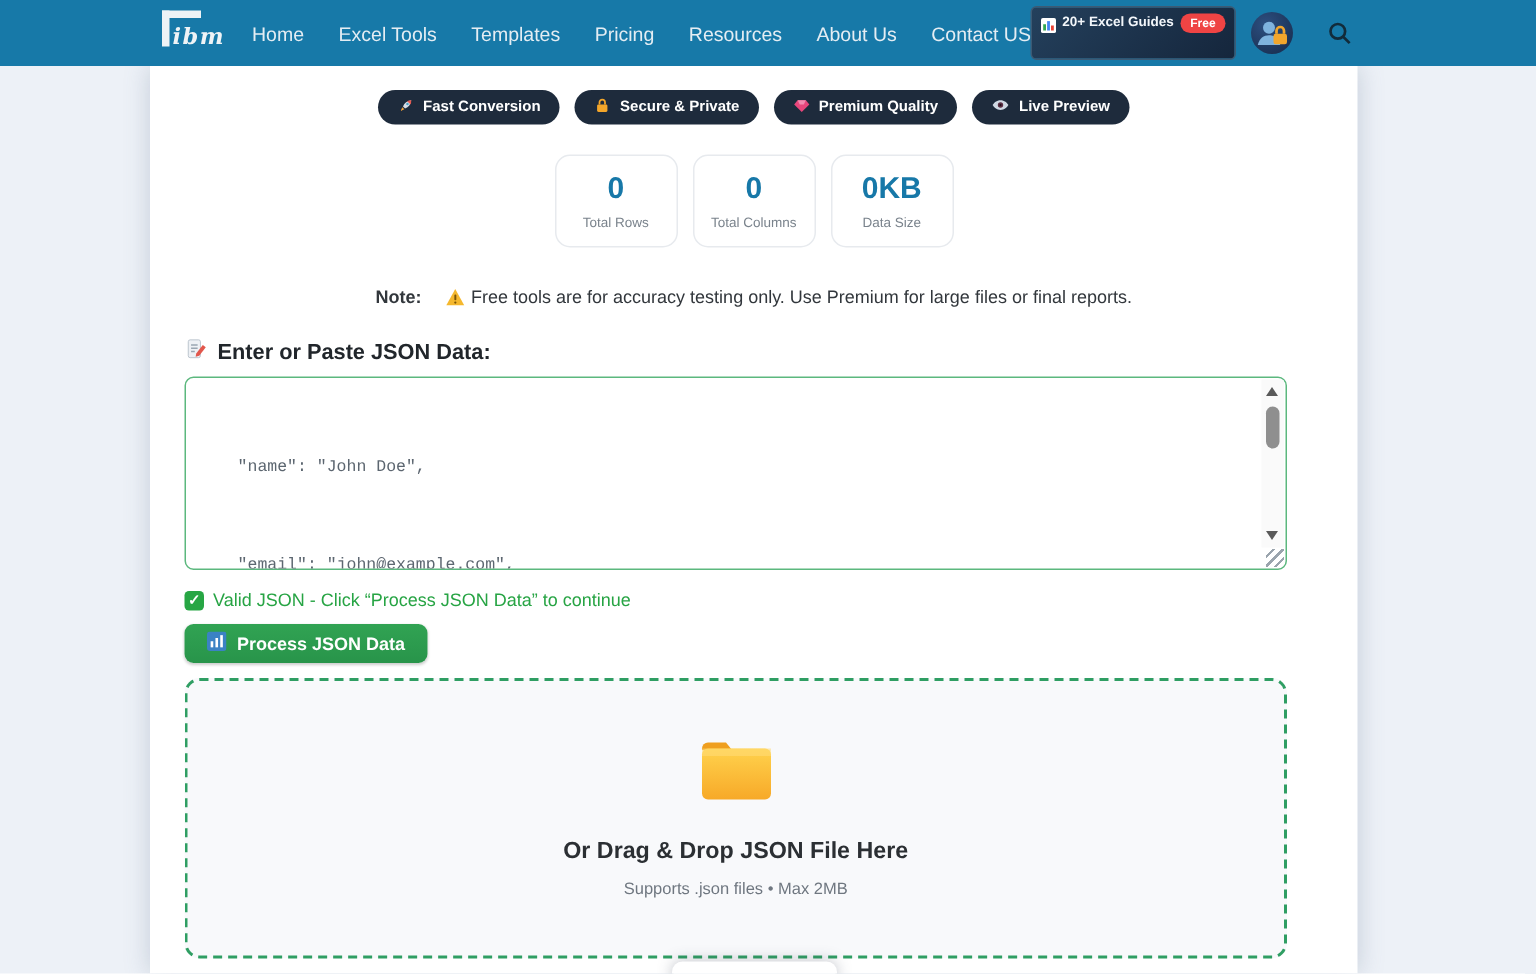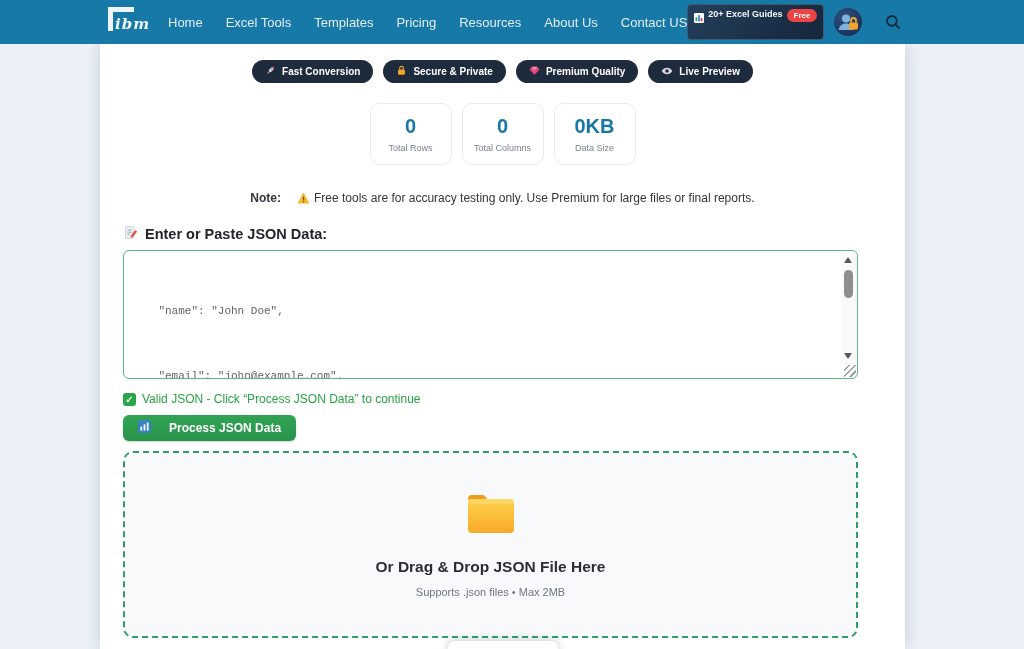--- a/index.html
+++ b/index.html
@@ -66,21 +66,21 @@
           background:repeating-linear-gradient(135deg, transparent 0 3px, #9aa4ad 3px 4.5px); }
 
   .valid-msg { margin:13px 0 0 23px; display:flex; align-items:center; gap:6px;
                color:#27a444; font-size:12px; }
   .checkbox { width:13px; height:13px; background:#27a644; border-radius:3px; color:#fff;
               font-size:10px; font-weight:bold; display:flex; align-items:center; justify-content:center; }
 
   .process-btn { margin:9px 0 0 23px; height:26px; padding:0 15px; border:none; border-radius:6px;
                  background:linear-gradient(180deg,#31a353,#28944a); color:#fff; font-size:12px;
                  font-weight:bold; font-family:"Liberation Sans", sans-serif; display:flex;
-                 align-items:center; gap:18px; cursor:pointer; box-shadow:0 1px 2px rgba(0,0,0,.2); }
+                 align-items:center; gap:7px; cursor:pointer; box-shadow:0 1px 2px rgba(0,0,0,.2); }
 
   .dropzone { margin:10px 0 0 23px; width:735px; height:187px; border:2px dashed #2f9e63;
               border-radius:10px; background:#f8f9fb; display:flex; flex-direction:column;
               align-items:center; justify-content:center; cursor:pointer; }
   .dz-title { margin-top:18px; font-size:15.5px; font-weight:bold; color:#2b2f33; }
   .dz-sub { margin-top:10px; font-size:11px; color:#6f7780; }
 
   .peek { position:absolute; left:348px; top:597px; width:110px; height:14px; border-radius:8px;
           background:#fff; box-shadow:0 0 10px rgba(60,70,90,.35); }
 </style>

